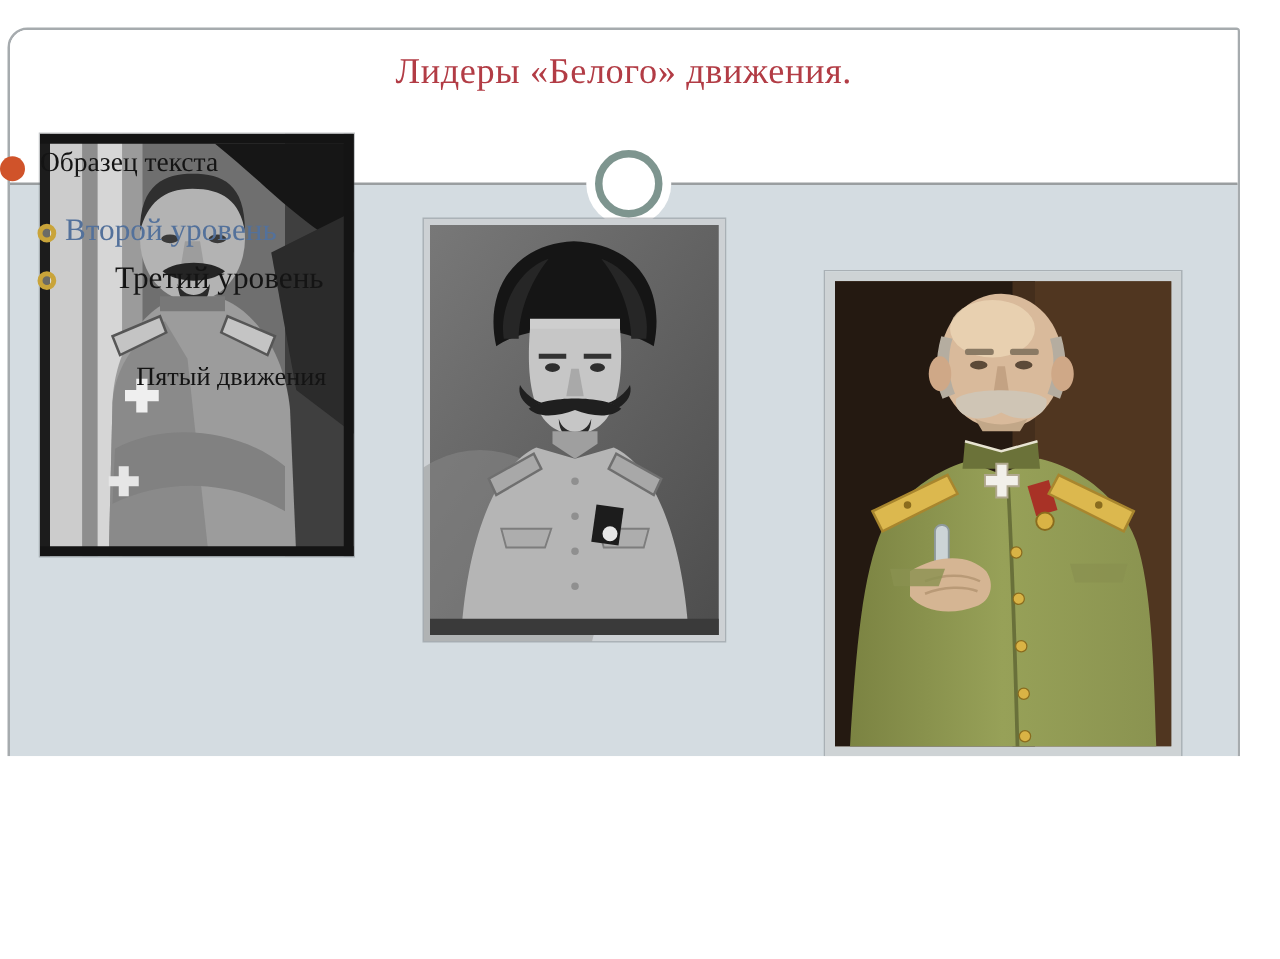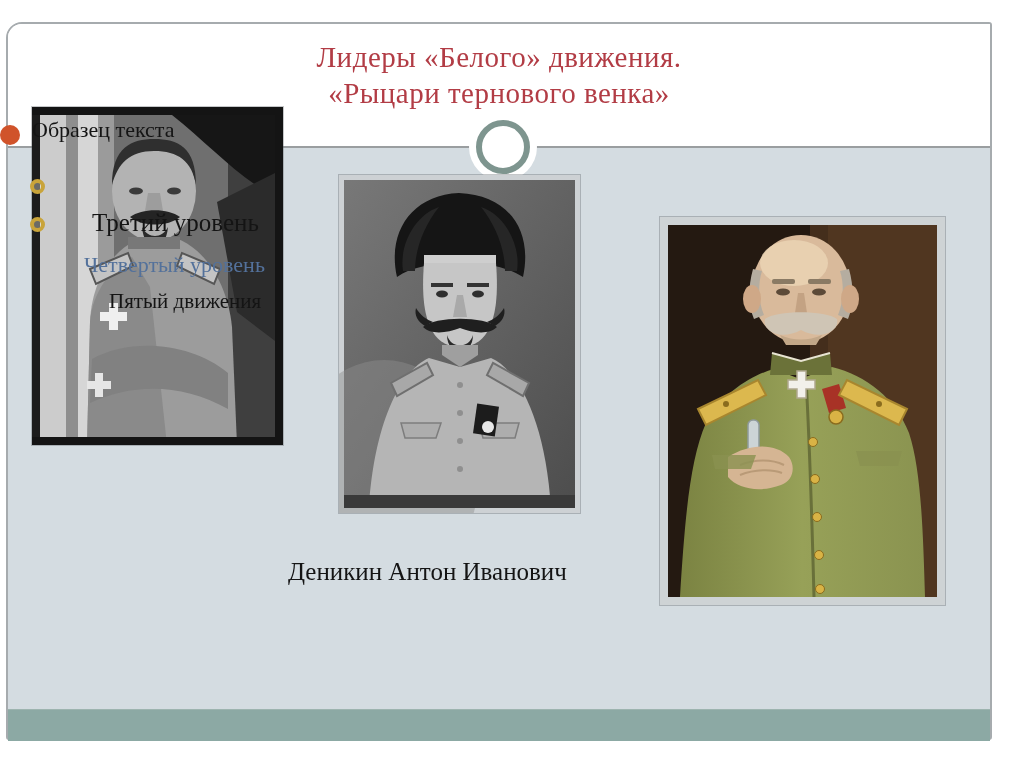--- a/index.html
+++ b/index.html
@@ -1,18 +1,18 @@
 <!DOCTYPE html>
 <html style="--accent-red: #b23c45; --content-bg: #d4dce1; --footer-band: #8ca9a4; --ring-color: #7e958f; --divider-line: #9a9ea0; --bullet-orange: #d0532a; --bullet-gold: #c9a43a; --placeholder-blue: #53719b; --text-color: #141414;"><head>
 <meta charset="utf-8">
 <style>
   html,body{margin:0;padding:0;background:#ffffff;}
   .stage{
     position:relative;
-    width:1024px;height:767px;
+    width:1024px;height:605px;
     background:#ffffff;
     font-family:"Liberation Serif","DejaVu Serif",serif;
     overflow:hidden;
   }
   .slide{
     position:absolute;left:6px;top:22px;width:986px;height:718px;
     border:2px solid #a6abae;
     border-radius:16px 3px 3px 3px;
     background:#ffffff;
     box-sizing:border-box;
@@ -78,21 +78,20 @@
 
     <div class="band title-band"></div>
     <div class="band content-band"></div>
     <div class="band footer-band"></div>
 
     <div class="divider"></div>
     <div class="ring-halo"></div>
     <div class="ring"></div>
 
     <div class="slide-title title-line1">Лидеры «Белого» движения.</div>
-    <div class="slide-title title-line2">«Рыцари тернового венка»</div>
 
     <div class="photo ph-kornilov">
       <svg width="251" height="338" viewBox="0 0 251 338">
         <rect width="251" height="338" fill="#6f6f6f"></rect>
         <rect x="0" width="8" height="338" fill="#1c1c1c"></rect>
         <rect x="8" width="26" height="338" fill="#cccccc"></rect>
         <rect x="34" width="12" height="338" fill="#8e8e8e"></rect>
         <rect x="46" width="20" height="338" fill="#d6d6d6"></rect>
         <rect x="66" width="16" height="338" fill="#9b9b9b"></rect>
         <rect x="196" width="55" height="338" fill="#3f3f3f"></rect>
@@ -216,21 +215,20 @@
         <circle cx="155" cy="262" r="4.5" fill="#d9b345" stroke="#8a6c1e" stroke-width="1"></circle>
         <circle cx="157" cy="300" r="4.5" fill="#d9b345" stroke="#8a6c1e" stroke-width="1"></circle>
         <circle cx="159" cy="338" r="4.5" fill="#d9b345" stroke="#8a6c1e" stroke-width="1"></circle>
         <circle cx="160" cy="372" r="4.5" fill="#d9b345" stroke="#8a6c1e" stroke-width="1"></circle>
       </svg>
     </div>
 
     <div class="bullet-orange"></div>
     <div class="ptext p-l1">Образец текста</div>
     <div class="bullet-gold bg2"></div>
+    <div class="ptext p-l2">Второй уровень</div>
     <div class="bullet-gold bg3"></div>
     <div class="ptext p-l3">Третий уровень</div>
-    <div class="ptext p-l4">Четвертый уровень</div>
     <div class="ptext p-l5">Пятый движения</div>
 
-    <div class="caption cap-denikin">Деникин Антон Иванович</div>
 
   </div>
 </div>
 
 </body></html>

